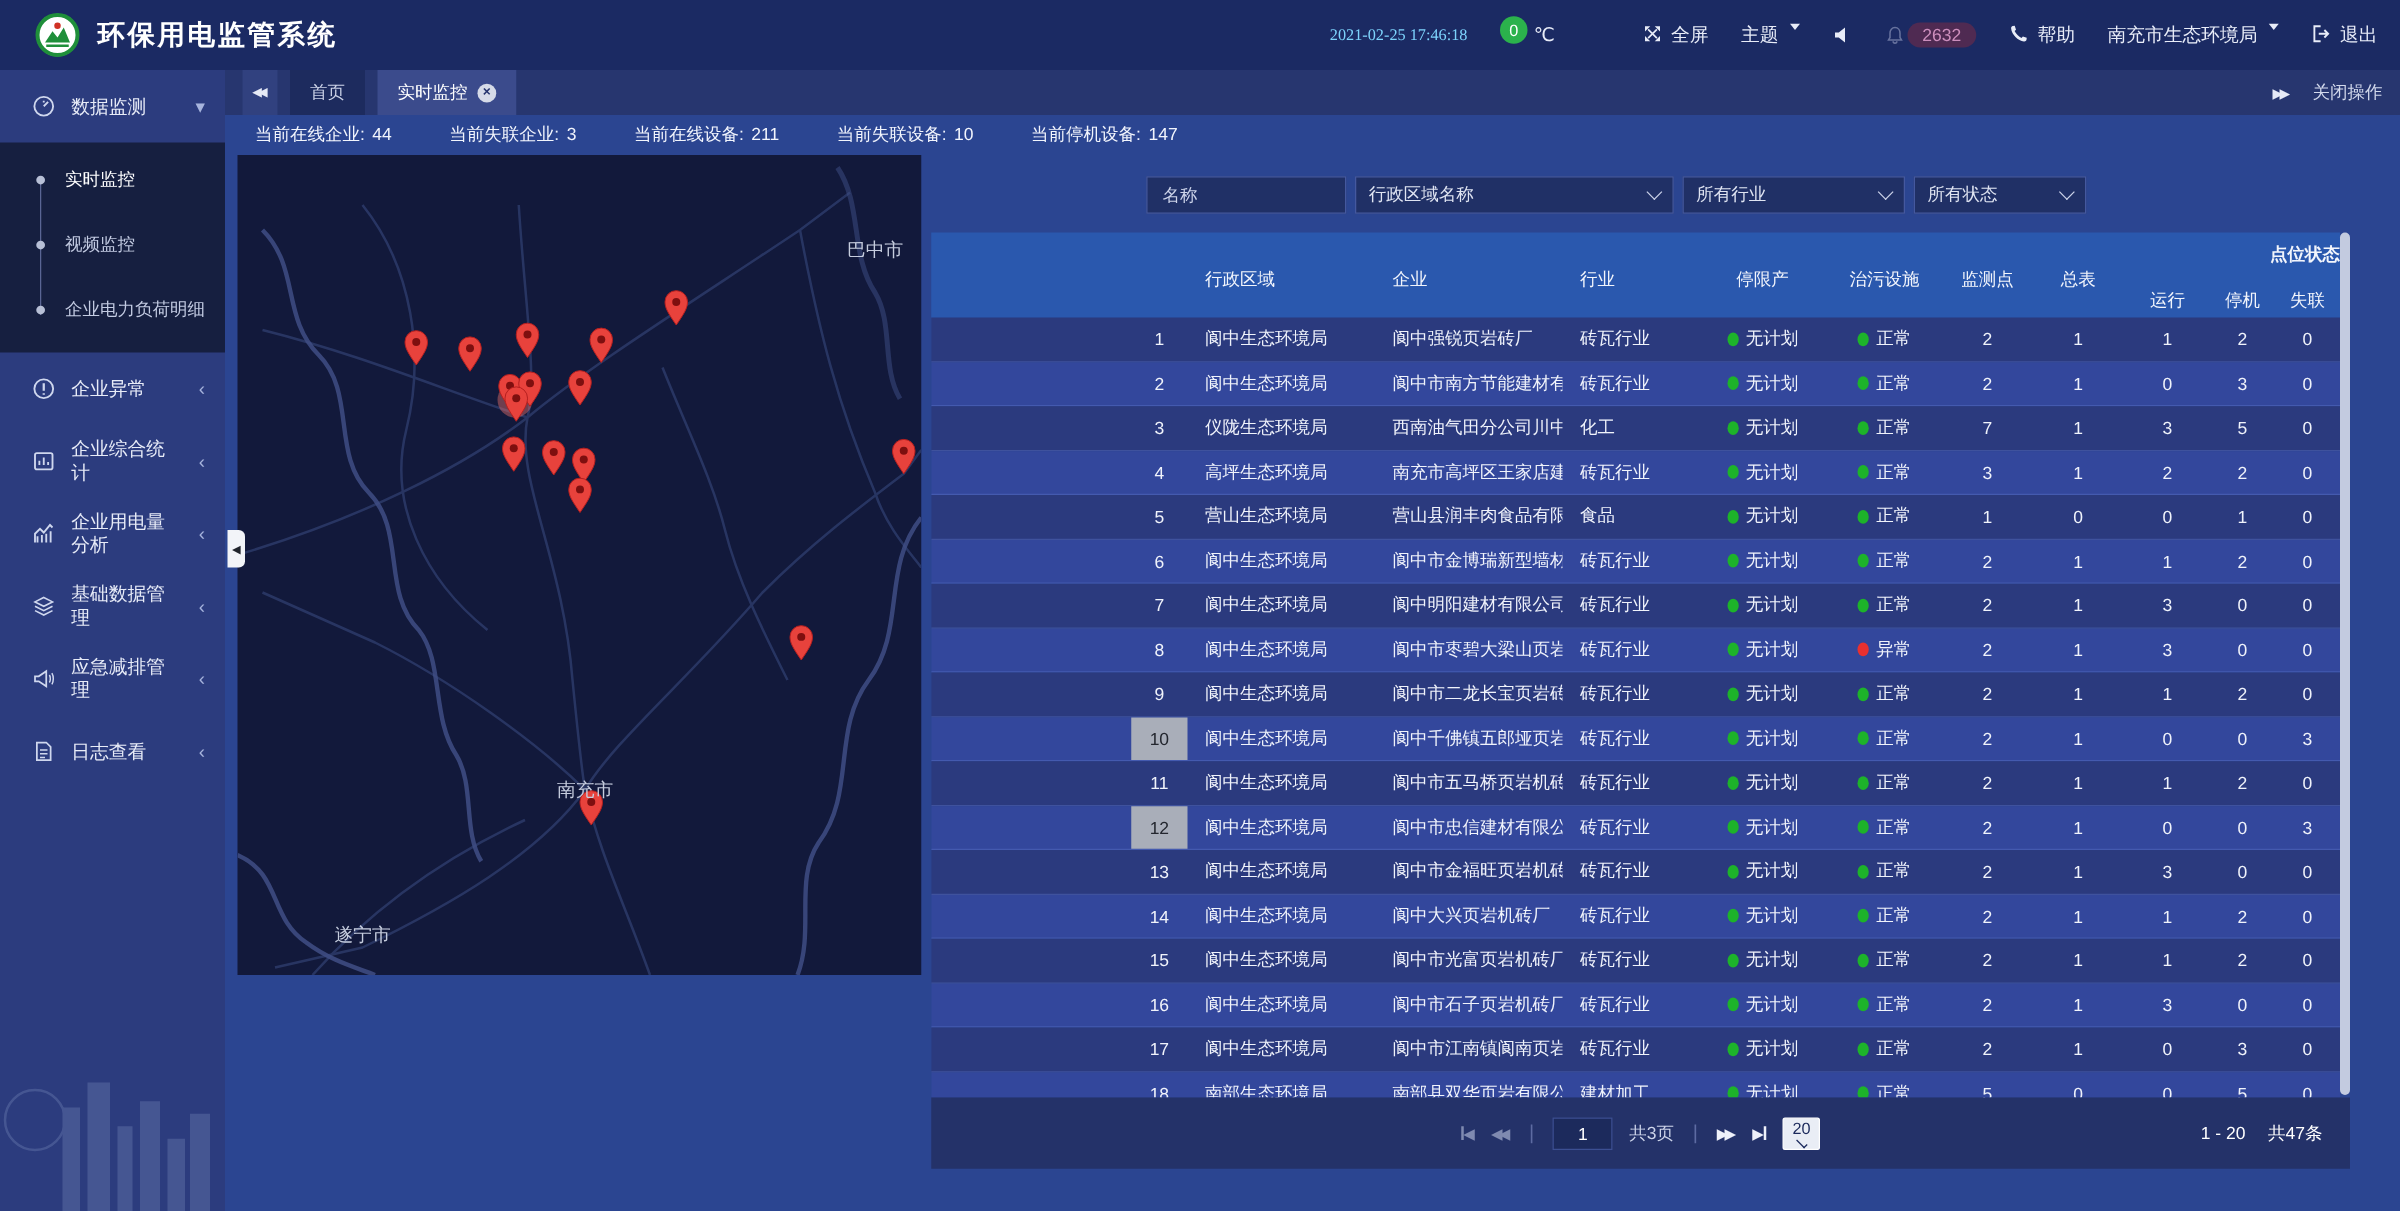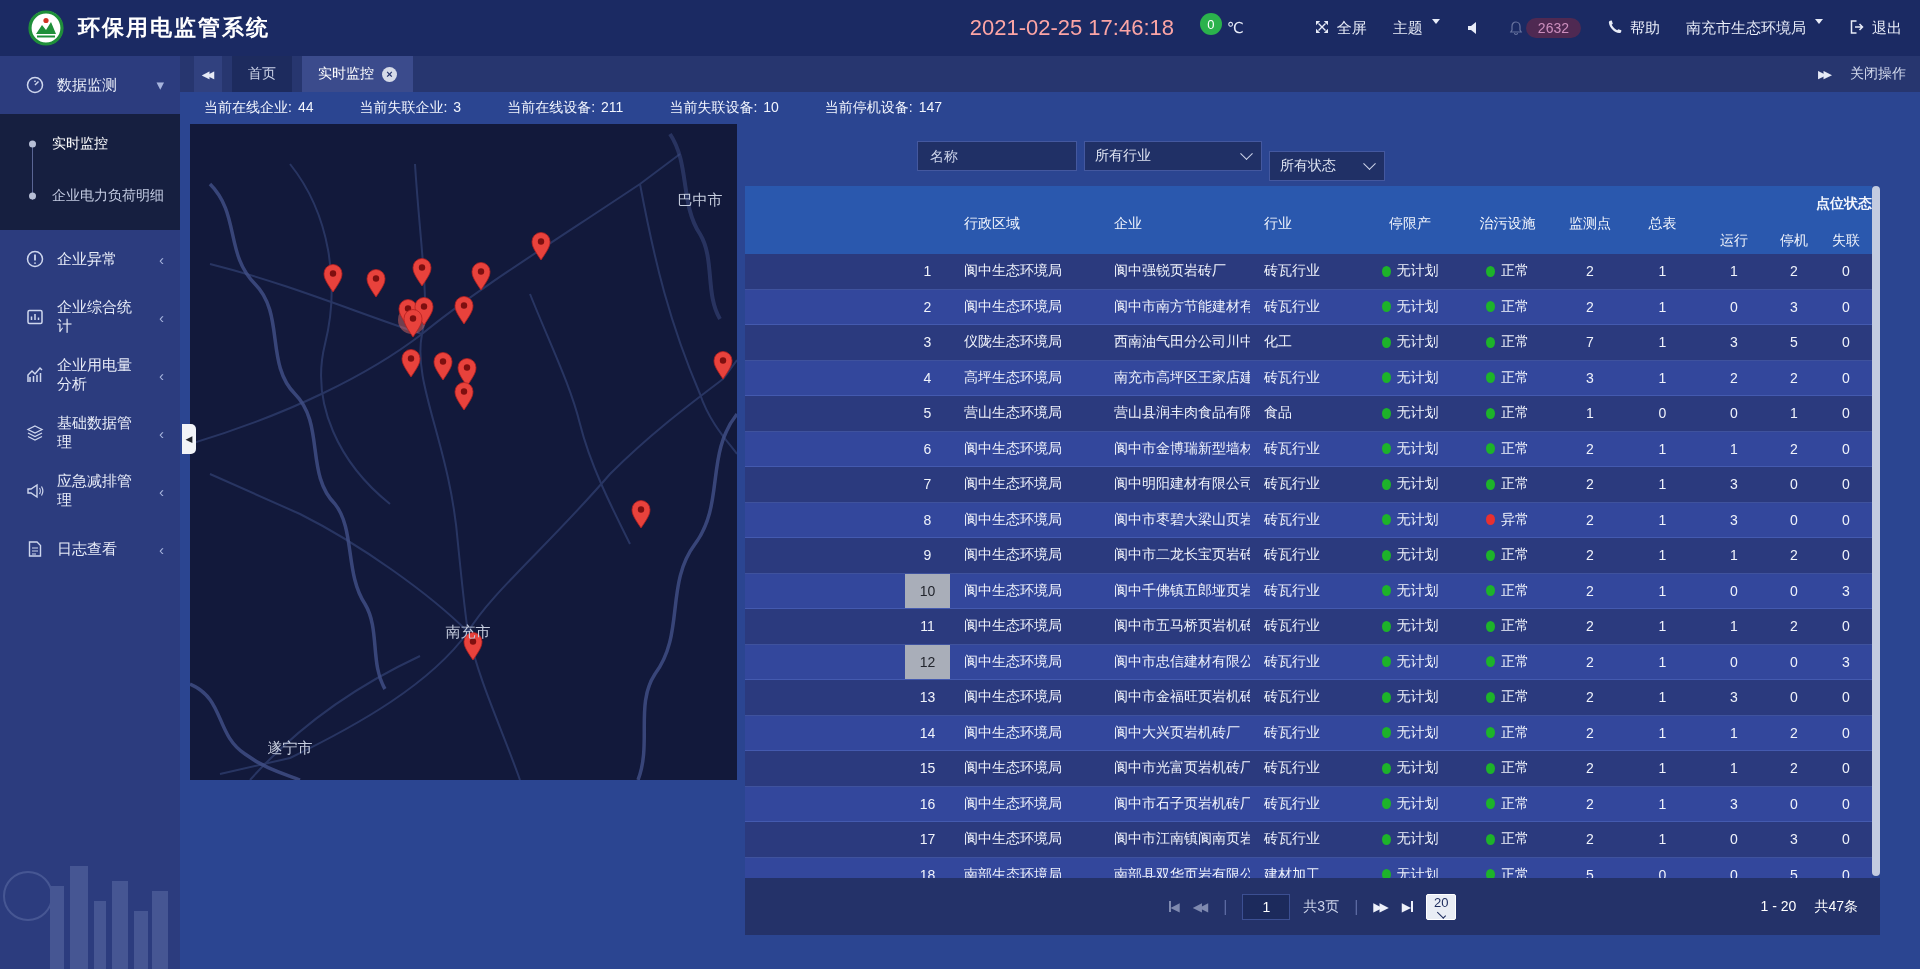--- a/index.html
+++ b/index.html
@@ -4,21 +4,21 @@
 <title>环保用电监管系统</title>
 <style>
   html,body{margin:0;padding:0;background:#0e1530;}
   .app{position:relative;width:1920px;height:969px;overflow:hidden;background:#2b4591;
        font-family:"Liberation Sans","DejaVu Sans",sans-serif;color:#fff;-webkit-font-smoothing:antialiased;}
   
   .topbar{position:absolute;top:0;left:0;width:1920px;height:56px;background:#1b2a63;display:flex;align-items:center;z-index:6;}
   .logo{width:36px;height:36px;margin-left:28px;flex:0 0 auto;}
   .app-title{font-size:22px;font-weight:bold;margin-left:14px;letter-spacing:2px;}
   .topbar-right{margin-left:auto;display:flex;align-items:center;gap:26px;padding-right:18px;font-size:15px;color:#e8ecf8;}
-  .datetime{font-size:22px;color:#fca5a5;}
+  .datetime{font-size:13px;color:#7dd3fc;font-family:Liberation Serif, serif;}
   .temp{display:flex;align-items:center;gap:5px;margin-right:44px;}
   .temp-circle{width:22px;height:22px;border-radius:50%;background:#2bb24c;color:#fff;font-size:13px;display:flex;align-items:center;justify-content:center;margin-top:-8px;}
   .hbtn{display:flex;align-items:flex-start;gap:7px;cursor:pointer;white-space:nowrap;}
   .hicon{width:16px;height:16px;display:inline-block;}
   .tri-down{width:0;height:0;border-left:4px solid transparent;border-right:4px solid transparent;border-top:5px solid #e8ecf8;display:inline-block;margin-left:2px;}
   .bell-wrap{display:flex;align-items:center;gap:2px;opacity:.8;}
   .badge{background:#5d2a4e;color:#f9a8d4;border-radius:11px;padding:2px 12px;font-size:14px;}
   
   .sidebar{position:absolute;top:56px;left:0;width:180px;bottom:0;background:#2c3c7e;z-index:5;overflow:hidden;}
   .side-item{height:58px;display:flex;align-items:center;padding:0 16px 0 26px;gap:13px;font-size:15px;color:#e8ecf8;cursor:pointer;}
@@ -48,21 +48,21 @@
   .collapse-handle{position:absolute;left:2px;top:300px;width:14px;height:30px;background:#f2f4f8;color:#20242c;border-radius:0 5px 5px 0;display:flex;align-items:center;justify-content:center;font-size:9px;cursor:pointer;z-index:3;}
   
   .right-panel{position:absolute;left:565px;top:0;width:1135px;bottom:0;}
   .filters{position:absolute;left:172px;top:17px;display:flex;gap:7px;}
   .f-box{height:30px;box-sizing:border-box;background:#203066;border:1px solid #44589f;display:flex;align-items:center;padding:0 10px;font-size:14px;color:#dfe4f2;}
   .f-input{width:160px;outline:none;}
   .f-input input{background:transparent;border:none;color:#dfe4f2;font-size:14px;width:100%;font-family:inherit;outline:none;}
   .f-input input::placeholder{color:#cdd4ea;opacity:1;}
   .f-select{cursor:pointer;}
   .caret{width:8px;height:8px;border-right:1.5px solid #cdd4ea;border-bottom:1.5px solid #cdd4ea;transform:rotate(45deg) translate(-2px,-2px);margin-left:auto;}
-  .w255{width:255px;} .w178{width:178px;} .w122{width:116px;margin-top:10px;}
+  .w255{width:255px;} .w178{width:178px;} .w122{width:138px;}
   .grid12{display:grid;grid-template-columns:160px 45px 150px 150px 110px 100px 95px 70px 75px 68px 52px 52px;}
   .table-head{position:absolute;left:0;top:62px;width:1127px;height:68px;background:#2a58ae;font-size:14px;color:#f2f5fc;}
   .thead-grid{height:100%;align-items:center;}
   .thead-grid .hcell{text-align:center;}
   .thead-grid .hleft{text-align:left;padding-left:14px;}
   .thead-grid .hbot{align-self:end;padding-bottom:11px;margin-top:46px;}
   .group-label{position:absolute;left:955px;width:172px;top:9px;text-align:right;font-weight:bold;font-size:14px;}
   .tbody{position:absolute;left:0;top:130px;width:1127px;height:624px;overflow:hidden;}
   .trow{height:35.5px;box-sizing:border-box;align-items:center;font-size:14px;color:#f0f3fb;border-bottom:1px solid rgba(96,122,208,.38);cursor:pointer;}
   .trow.dark{background:#2b3a7e;}
@@ -156,20 +156,21 @@
     <div class="side-item">
       <svg class="sicon" viewBox="0 0 18 18">
         <circle cx="9" cy="9" r="7.5" fill="none" stroke="#cfd7ee" stroke-width="1.5"></circle>
         <path d="M9 9 L12.5 5.5 M9 4.5 V6" stroke="#cfd7ee" stroke-width="1.5"></path>
       </svg>
       <span>数据监测</span>
       <span class="chev">▾</span>
     </div>
     <div class="submenu">
       <div class="submenu-item active">实时监控</div>
+      <div class="submenu-item">视频监控</div>
       <div class="submenu-item">企业电力负荷明细</div>
     </div>
     <div class="side-item">
       <svg class="sicon" viewBox="0 0 18 18">
         <circle cx="9" cy="9" r="7.5" fill="none" stroke="#cfd7ee" stroke-width="1.5"></circle>
         <path d="M9 4.5 V10.5 M9 12.5 V13.8" stroke="#cfd7ee" stroke-width="1.8"></path>
       </svg>
       <span>企业异常</span>
       <span class="chev">‹</span>
     </div>
@@ -365,20 +366,24 @@
         </div>
     </div>
     <div class="collapse-handle">◀</div>
 
     <section class="right-panel">
 
       <div class="filters">
         <label class="f-box f-input">
           <input type="text" placeholder="名称" style="">
         </label>
+        <div class="f-box f-select w255">
+          <span>行政区域名称</span>
+          <i class="caret"></i>
+        </div>
         <div class="f-box f-select w178">
           <span>所有行业</span>
           <i class="caret"></i>
         </div>
         <div class="f-box f-select w122">
           <span>所有状态</span>
           <i class="caret"></i>
         </div>
       </div>
 

